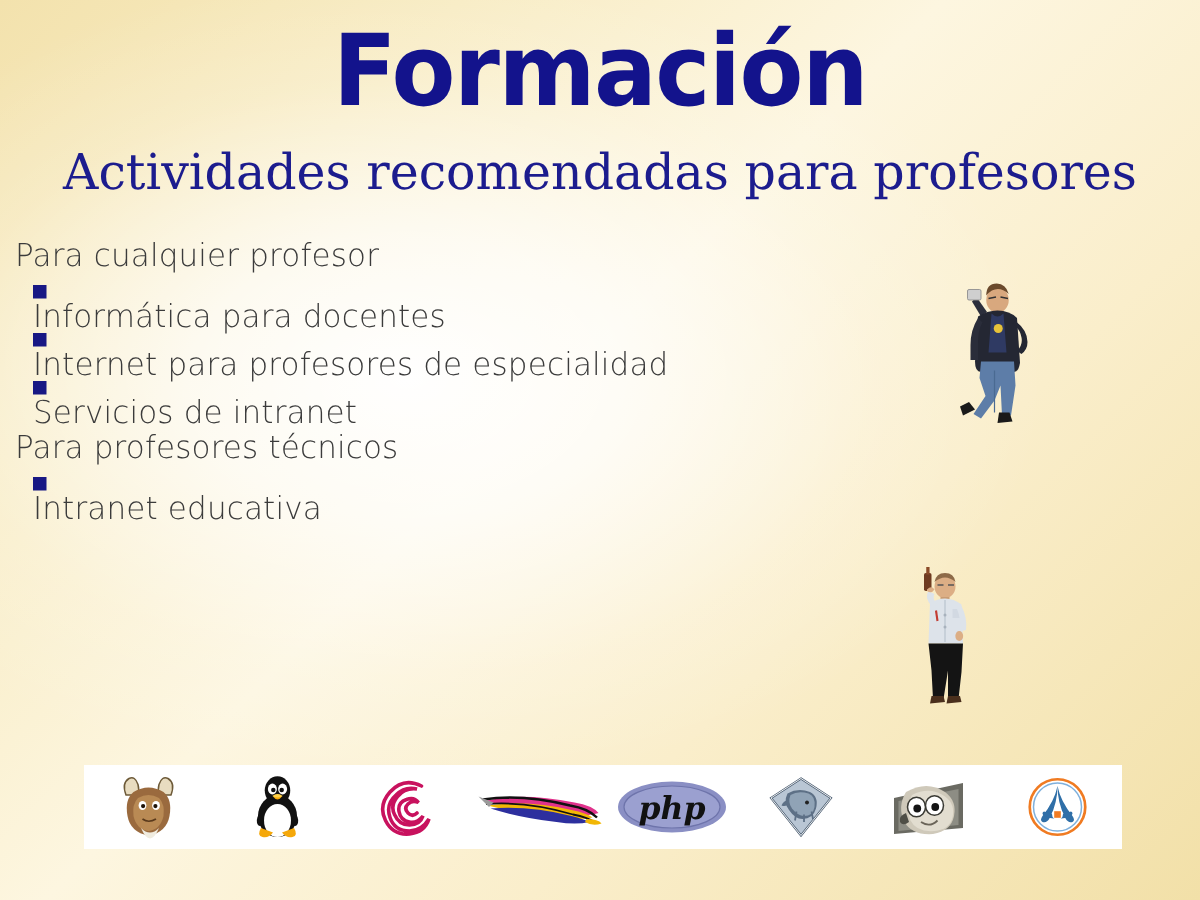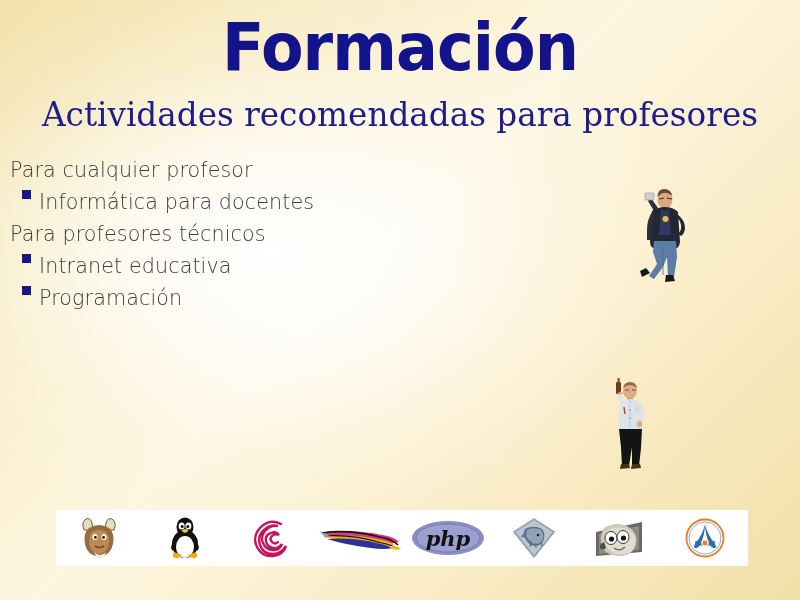--- a/index.html
+++ b/index.html
@@ -67,20 +67,21 @@
     font-size: 21px;
     font-weight: 300;
     letter-spacing: 0.1px;
     white-space: nowrap;
   }
   .line.head {
     padding-left: 4px;
   }
   .line.item {
     padding-left: 16px;
+    flex-direction: column;
   }
   .line.item .bullet {
     flex: 0 0 auto;
     width: 9px;
     height: 9px;
     background: #181884;
     margin-right: 8px;
     display: inline-block;
   }
   .line .txt {
@@ -123,31 +124,35 @@
 
   <div id="body-list">
 
     <div class="line head">
       <span class="txt">Para cualquier profesor</span>
     </div>
     <div class="line item">
       <span class="bullet"></span>
       <span class="txt">Informática para docentes</span>
     </div>
+    <div class="line item">
+      <span class="bullet"></span>
+      <span class="txt">Internet para profesores de especialidad</span>
+    </div>
+    <div class="line item">
+      <span class="bullet"></span>
+      <span class="txt">Servicios de intranet</span>
+    </div>
 
     <div class="line head">
       <span class="txt">Para profesores técnicos</span>
     </div>
     <div class="line item">
       <span class="bullet"></span>
       <span class="txt">Intranet educativa</span>
-    </div>
-    <div class="line item">
-      <span class="bullet"></span>
-      <span class="txt">Programación</span>
     </div>
 
   </div>
 
   <div class="photo" style="left:618px; top:175px; width:80px; height:110px;">
     <svg width="80" height="110" viewBox="0 0 80 110">
 
       <path d="M36 36 L30 26 L33 23 L40 33 Z" fill="#2c2f3c"></path>
       <rect x="27" y="18" width="9" height="7" rx="1" fill="#cfcfcf" stroke="#8f8f8f" stroke-width="0.6"></rect>
 

